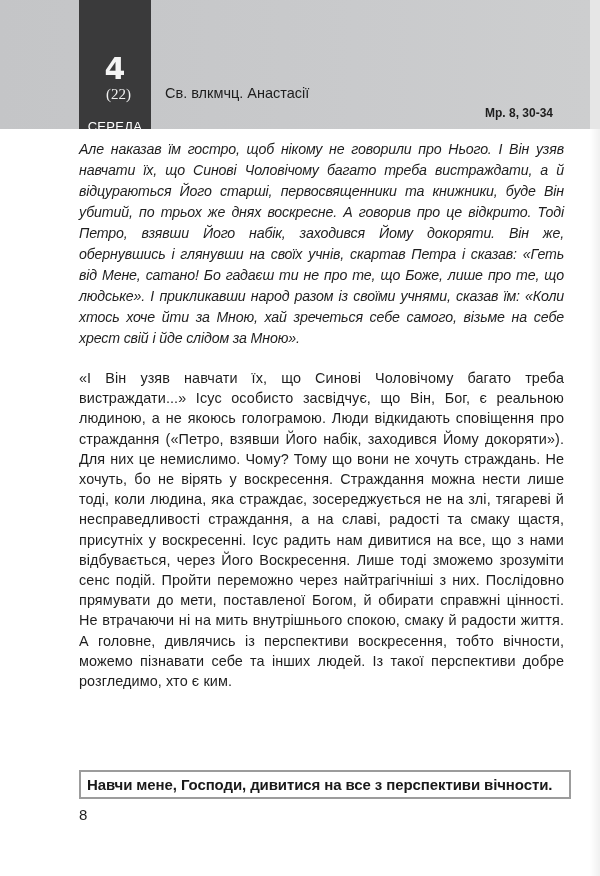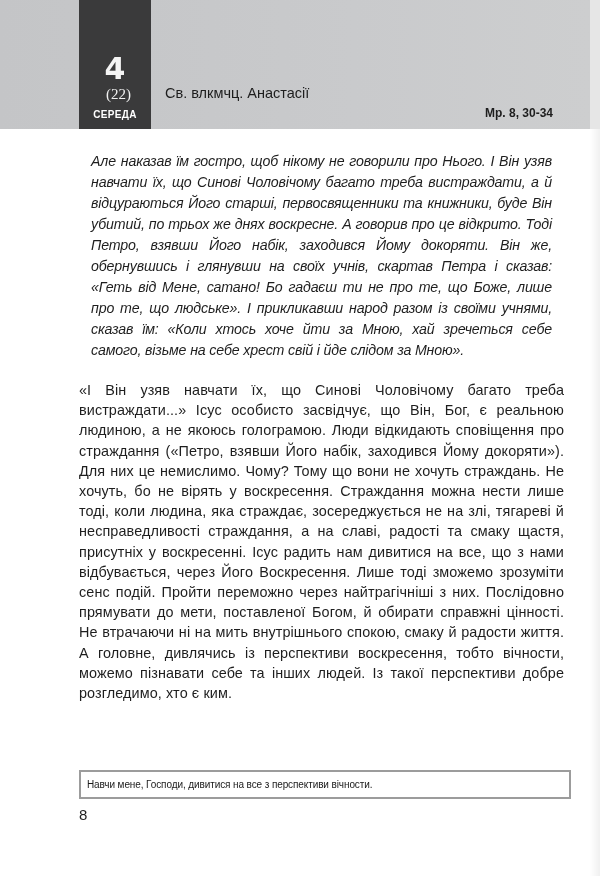--- a/index.html
+++ b/index.html
@@ -68,23 +68,23 @@
       font-size: 15px;
       line-height: 16px;
       font-family: "Liberation Serif", serif;
       color: #f0f0f0;
       margin-left: 15px;
     }
     .date-weekday {
       position: absolute;
       left: 0;
       right: 0;
-      top: 109px;
-      font-size: 10px;
-      font-weight: bold;
+      top: 121px;
+      font-size: 13px;
+      font-weight: normal;
       letter-spacing: 0.3px;
       line-height: 12px;
       color: #ffffff;
     }
     .month-title {
       position: absolute;
       left: 163px;
       top: 50px;
       font-size: 27px;
       font-weight: bold;
@@ -110,21 +110,21 @@
       line-height: 14px;
       color: #1e1e1e;
     }
     .content {
       position: absolute;
       left: 79px;
       top: 139px;
       width: 485px;
     }
     .gospel-text {
-      margin: 12px;
+      margin: 0;
       font-style: italic;
       font-size: 14.2px;
       line-height: 21px;
       text-align: justify;
       color: #1e1e1e;
       letter-spacing: -0.15px;
       hyphens: manual;
     }
     .reflection-text {
       margin: 19px 0 17px 0;
@@ -139,22 +139,22 @@
       left: 79px;
       top: 770px;
       width: 482px;
       height: 25px;
       border: 2px solid #9c9c9c;
       background: #ffffff;
       padding: 0 0 0 6px;
       box-sizing: content-box;
     }
     .prayer-text {
-      font-size: 10px;
-      font-weight: normal;
+      font-size: 15px;
+      font-weight: bold;
       line-height: 25px;
       color: #1a1a1a;
       white-space: nowrap;
       letter-spacing: -0.1px;
     }
     .page-number {
       position: absolute;
       left: 79px;
       top: 806px;
       font-size: 15px;

